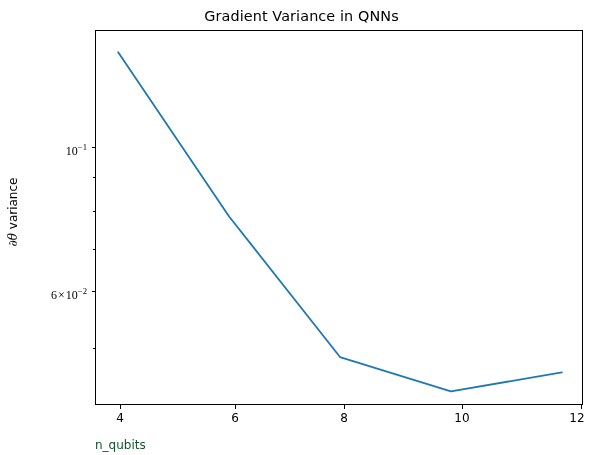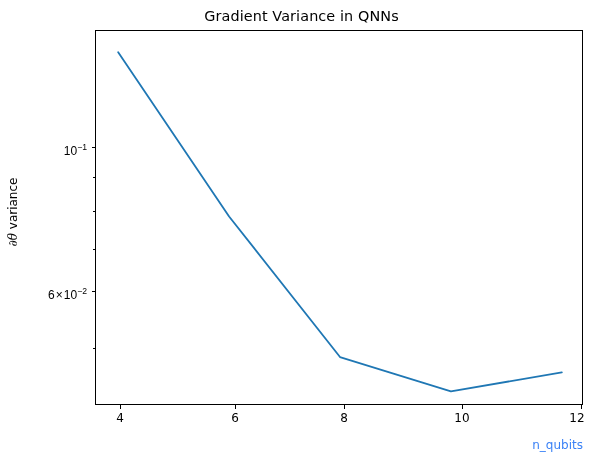--- a/index.html
+++ b/index.html
@@ -88,41 +88,41 @@
     width: 2px;
     height: 1px;
     background: #000000;
     left: 93px;
   }
   #xaxis-label {
     position: absolute;
     left: 95px;
     top: 438px;
     width: 488px;
-    text-align: right;
+    text-align: left;
     font-size: 12px;
-    color: #3b82f6;
+    color: #14532d;
     line-height: 14px;
   }
   #yaxis-label {
     position: absolute;
     left: -47px;
     top: 205px;
     width: 120px;
     text-align: center;
     font-size: 12px;
     color: #000000;
     transform: rotate(-90deg);
     transform-origin: center center;
     line-height: 14px;
     white-space: nowrap;
   }
   sup { font-size: 0.72em; vertical-align: super; }
   .mathvar { font-family: "DejaVu Serif", "Liberation Serif", serif; font-style: italic; }
-  .mathnum { font-family: Liberation Sans, sans-serif; font-style: normal; }
+  .mathnum { font-family: Liberation Serif, serif; font-style: normal; }
 </style>
 </head>
 <body>
 
 <div id="figure">
 
   <div id="chart-title">Gradient Variance in QNNs</div>
 
   <div id="plot-area">
     <svg id="data-svg" viewBox="0 0 488 375" preserveAspectRatio="none" aria-hidden="true">

